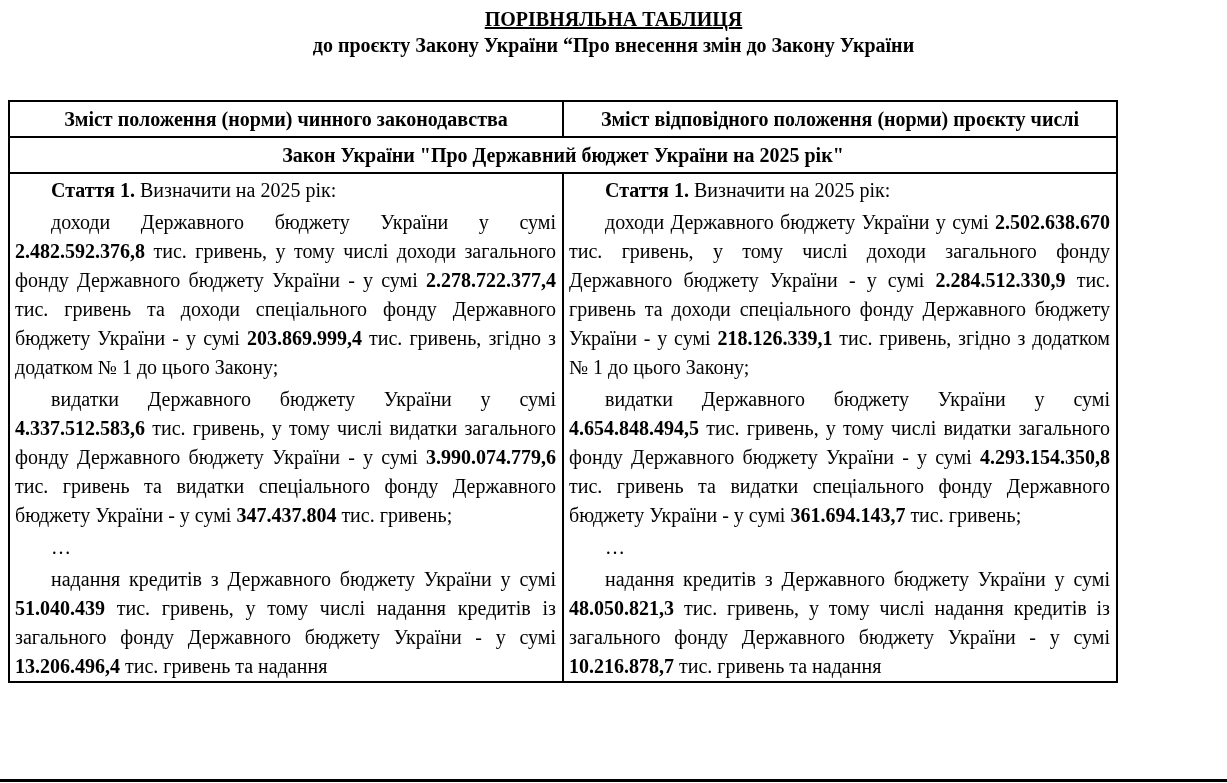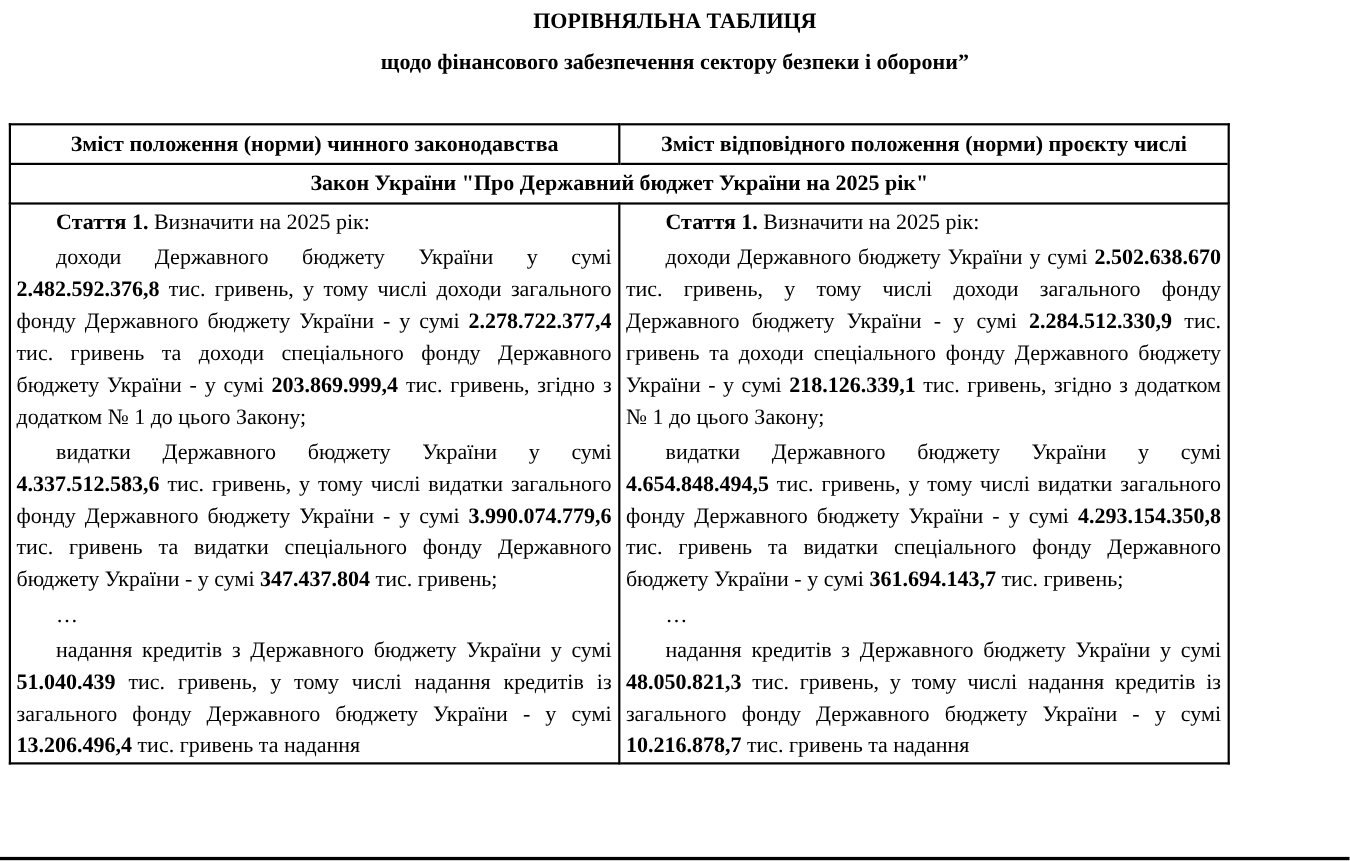--- a/index.html
+++ b/index.html
@@ -7,21 +7,21 @@
   body {
     width: 1227px; height: 783px;
     overflow: hidden;
     background: #ffffff;
     color: #000000;
     font-family: "Liberation Serif", serif;
     position: relative;
   }
   .doc-title { text-align: center; font-weight: bold; padding-top: 6px; }
   .doc-title .t-line { font-size: 20px; line-height: 26px; }
-  .doc-title .t-line.first { margin-bottom: 12px; }
+  .doc-title .t-line.first { margin-bottom: 0; text-decoration: underline; }
 
   table.cmp-table {
     margin: 42px 5px 0 8px;
     width: 1110px;
     border-collapse: collapse;
     table-layout: fixed;
   }
   .cmp-table th, .cmp-table td { border: 2px solid #000000; }
   .cmp-table th {
     font-size: 20px; font-weight: bold;
@@ -50,21 +50,21 @@
     background: #000000;
   }
 </style>
 </head>
 <body>
 
 <div class="page">
 
   <header class="doc-title">
     <div class="t-line first">ПОРІВНЯЛЬНА ТАБЛИЦЯ</div>
-    <div class="t-line">щодо фінансового забезпечення сектору безпеки і оборони”</div>
+    <div class="t-line">до проєкту Закону України “Про внесення змін до Закону України</div>
   </header>
 
   <table class="cmp-table">
     <thead>
       <tr class="hdr-row">
         <th>Зміст положення (норми) чинного законодавства</th>
         <th>Зміст відповідного положення (норми) проєкту числі</th>
       </tr>
       <tr>
         <th colspan="2">Закон України "Про Державний бюджет України на 2025 рік"</th>

